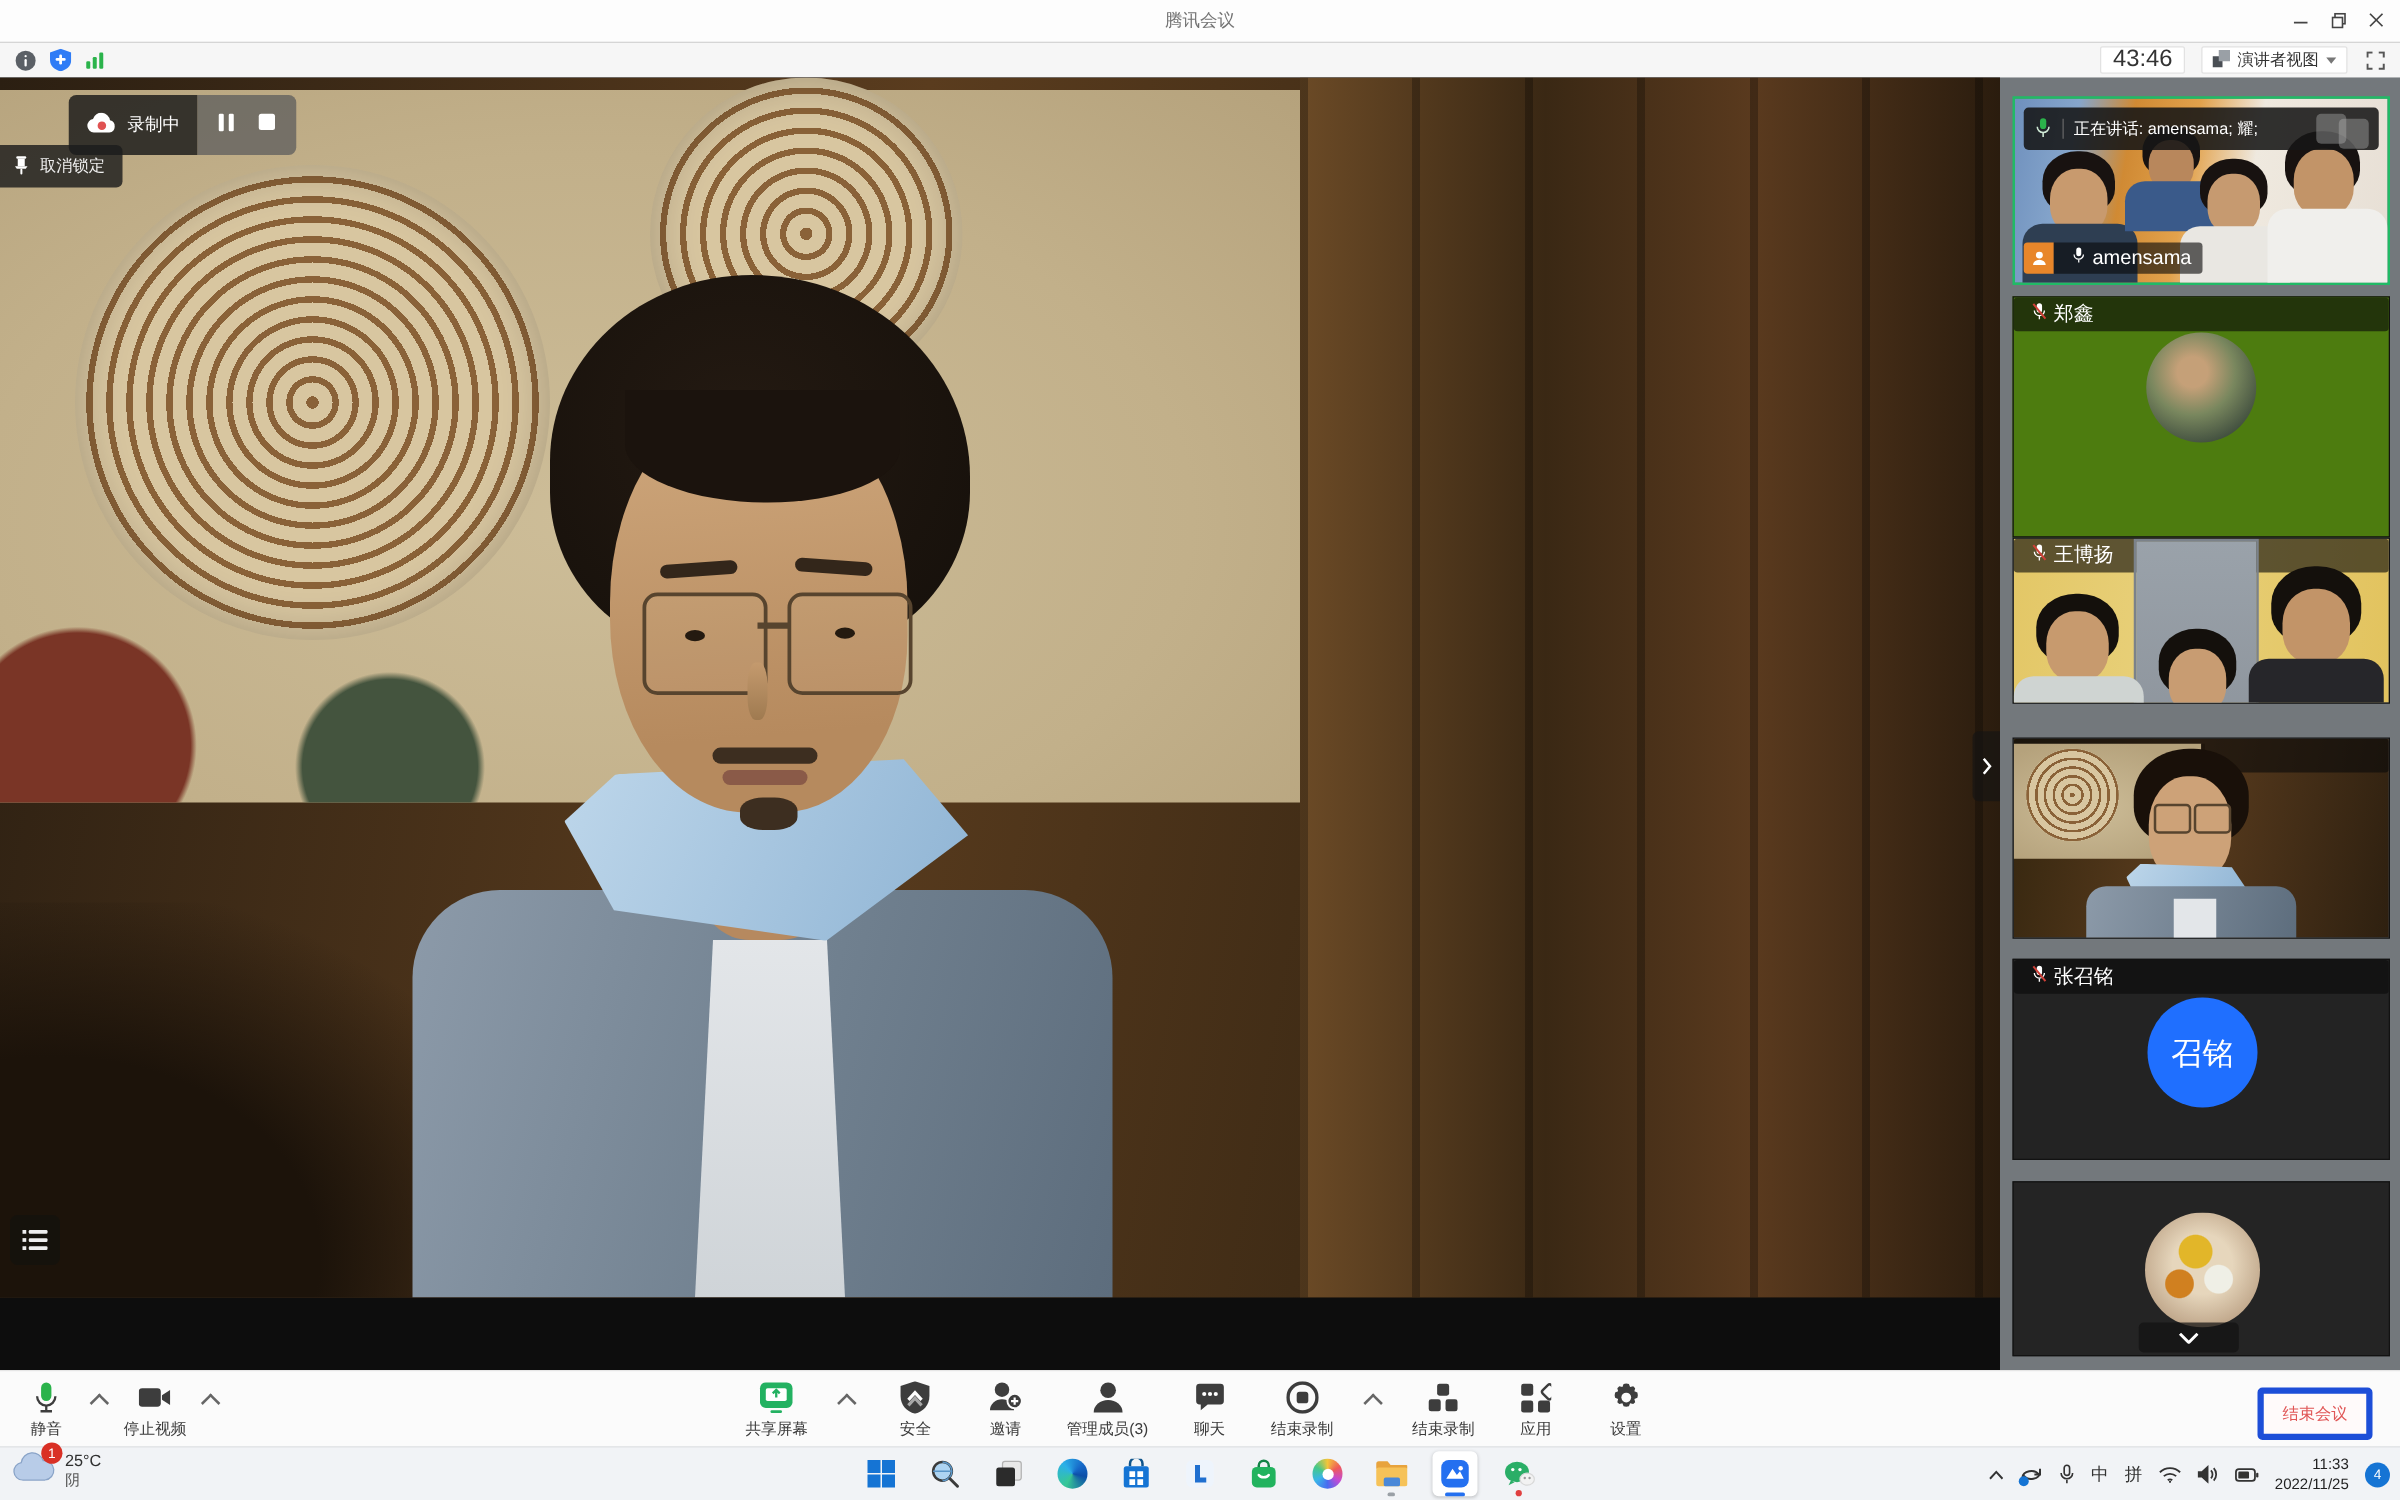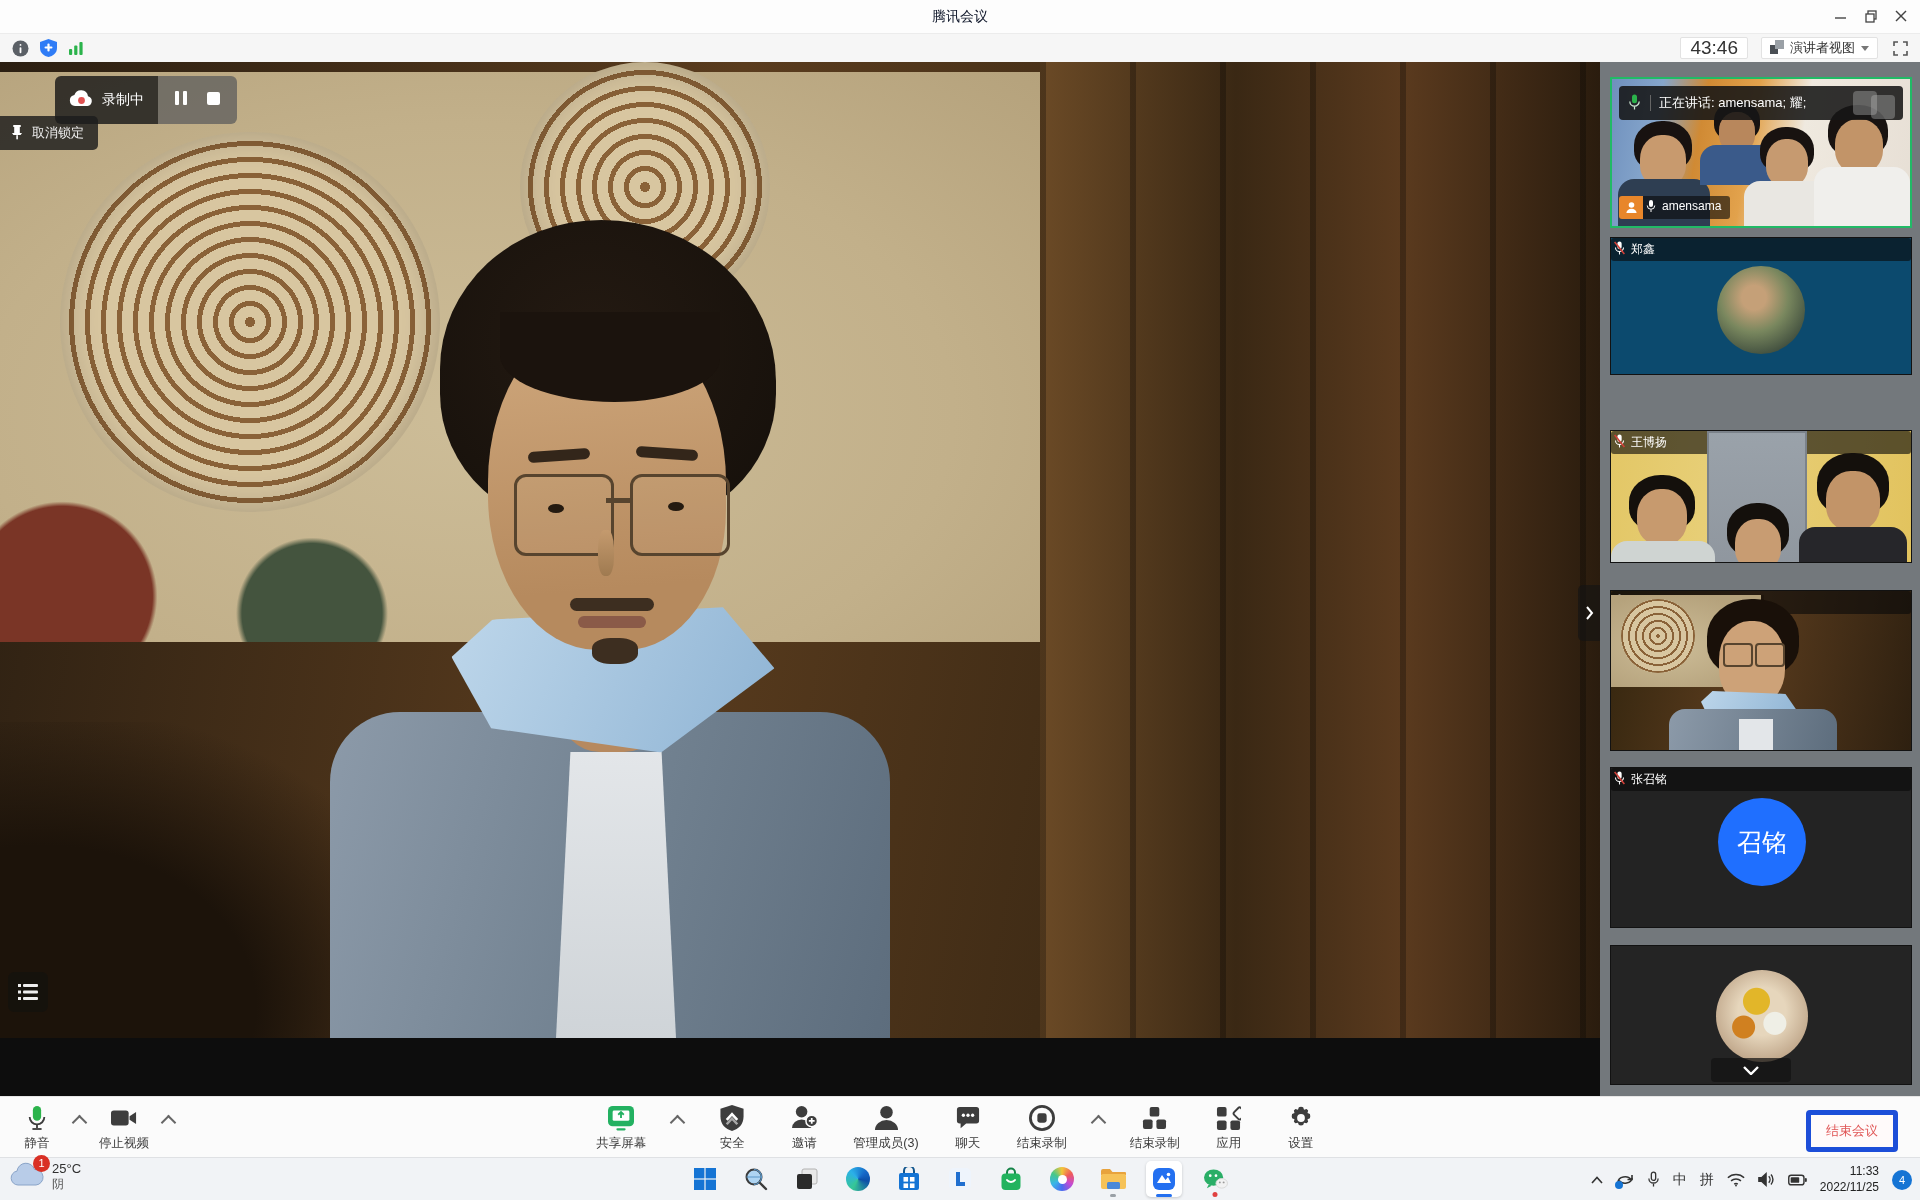--- a/index.html
+++ b/index.html
@@ -1,20 +1,20 @@
 <!DOCTYPE html>
 <html><head>
 <meta charset="utf-8">
 <style>
   html,body{margin:0;padding:0;width:1920px;height:1200px;overflow:hidden;
     font-family:"Liberation Sans","DejaVu Sans",sans-serif;background:#000;}
 
   
   #titlebar{position:absolute;left:0;top:0;width:1920px;height:33px;background:#fdfdfd;border-bottom:1px solid #ececec}
-  #title{position:absolute;left:0;right:0;top:8px;text-align:center;font-size:14px;color:#0f172a}
+  #title{position:absolute;left:0;right:0;top:8px;text-align:center;font-size:14px;color:#737373}
   .winbtn{position:absolute;top:4px;width:30px;height:24px;display:flex;align-items:center;justify-content:center;cursor:pointer}
 
   
   #topbar{position:absolute;left:0;top:34px;width:1920px;height:28px;background:#f6f6f6;border-bottom:1px solid #e4e4e4}
   .topicon{position:absolute;top:4px;width:20px;height:20px;display:flex;align-items:center;justify-content:center;cursor:pointer}
   #timerbox{position:absolute;right:172px;top:3px;height:20px;padding:0 9px;background:#fff;border:1px solid #e2e2e2;border-radius:2px;font-size:19px;color:#333;display:flex;align-items:center}
   #viewbtn{position:absolute;right:42px;top:3px;height:20px;padding:0 8px;background:#fff;border:1px solid #e2e2e2;border-radius:2px;display:flex;align-items:center;gap:6px;font-size:13px;color:#333;cursor:pointer}
   .caret{width:0;height:0;border-left:4px solid transparent;border-right:4px solid transparent;border-top:5px solid #777}
 
   
@@ -43,21 +43,21 @@
   #recctl{display:flex;align-items:center;gap:18px;background:rgba(92,92,92,.75);border-radius:0 6px 6px 0;padding:0 16px}
   #unpin{position:absolute;left:0;top:54px;height:34px;display:flex;align-items:center;gap:8px;background:rgba(28,28,28,.82);border-radius:0 5px 5px 0;padding:0 14px 0 10px;color:#efefef;font-size:13px;cursor:pointer}
   #listbtn{position:absolute;left:8px;top:910px;width:40px;height:40px;background:rgba(20,18,14,.72);border-radius:6px;display:flex;align-items:center;justify-content:center;cursor:pointer}
 
   
   #sidebar{position:absolute;left:1600px;top:62px;width:320px;height:1034px;background:#73787c;overflow:hidden}
   .tile{position:absolute;left:10px;width:302px;background:#232323;border:1px solid #121212;box-sizing:border-box;overflow:hidden;cursor:pointer}
   .tile.active{border:2px solid #21ba66}
   .plabelwrap{position:absolute;left:7px;bottom:7px;display:flex;align-items:stretch}
   .hostbadge{width:24px;background:#e8862a;border-radius:3px 0 0 3px;display:flex;align-items:center;justify-content:center}
-  .plabel{display:flex;align-items:flex-start;gap:5px;background:rgba(10,10,10,.62);border-radius:3px;padding:3px 9px 3px 2px;color:#fff;font-size:12px;white-space:nowrap}
+  .plabel{display:flex;align-items:center;gap:5px;background:rgba(10,10,10,.62);border-radius:3px;padding:3px 9px 3px 14px;color:#fff;font-size:16px;white-space:nowrap}
   .plabelwrap .plabel{border-radius:0 3px 3px 0}
   .avatarcirc{position:absolute;border-radius:50%}
   #banner{position:absolute;left:7px;right:7px;top:7px;height:34px;background:rgba(22,22,22,.88);border-radius:4px;display:flex;align-items:center;padding:0 8px;gap:8px;color:#fff;font-size:13px}
   .bannerfade{width:24px;height:24px;border-radius:4px;background:#b9b9b9;opacity:.38}
   #collapsetab{position:absolute;left:1578px;top:585px;width:22px;height:56px;background:rgba(20,20,20,.62);border-radius:5px 0 0 5px;display:flex;align-items:center;justify-content:center;cursor:pointer}
   #sbscroll{position:absolute;left:1602px;top:560px;width:4px;height:88px;background:rgba(255,255,255,.45);border-radius:2px}
   #morebtn{position:absolute;left:111px;bottom:14px;width:80px;height:24px;background:rgba(18,18,18,.72);border-radius:4px;display:flex;align-items:center;justify-content:center;cursor:pointer}
   .miniface{position:absolute;border-radius:46% 46% 42% 42%}
   .minihair{position:absolute;border-radius:48% 48% 40% 40%}
   .minibody{position:absolute;border-radius:16px 16px 0 0}
@@ -277,21 +277,21 @@
               <rect x="8" y="1" width="8" height="14" rx="4" fill="#fff"></rect>
               <path d="M4.5 12 a7.5 7.5 0 0 0 15 0" stroke="#fff" stroke-width="2" fill="none"></path>
               <line x1="12" y1="20" x2="12" y2="25" stroke="#fff" stroke-width="2"></line>
             </svg>
         </span>
         <span>amensama</span>
       </span>
     </div>
   </div>
 
-  <div class="tile" style="top:175px;height:138px;background:#0c4a6e">
+  <div class="tile" style="top:175px;height:193px;background:#4d7c0f">
     <div class="avatarcirc" style="left:106px;top:28px;width:88px;height:88px;background:radial-gradient(circle at 42% 36%,#c5a078 16%,#79875e 45%,#3c4a3c 80%)"></div>
     <div class="plabel">
       <span>
         <svg width="13" height="14" viewBox="0 0 24 26">
             <rect x="8" y="1" width="8" height="14" rx="4" fill="#fff"></rect>
             <path d="M4.5 12 a7.5 7.5 0 0 0 15 0" stroke="#fff" stroke-width="2" fill="none"></path>
             <line x1="12" y1="20" x2="12" y2="25" stroke="#fff" stroke-width="2"></line>
             <line x1="3" y1="2" x2="21" y2="24" stroke="#d04038" stroke-width="3"></line>
           </svg>
       </span>

